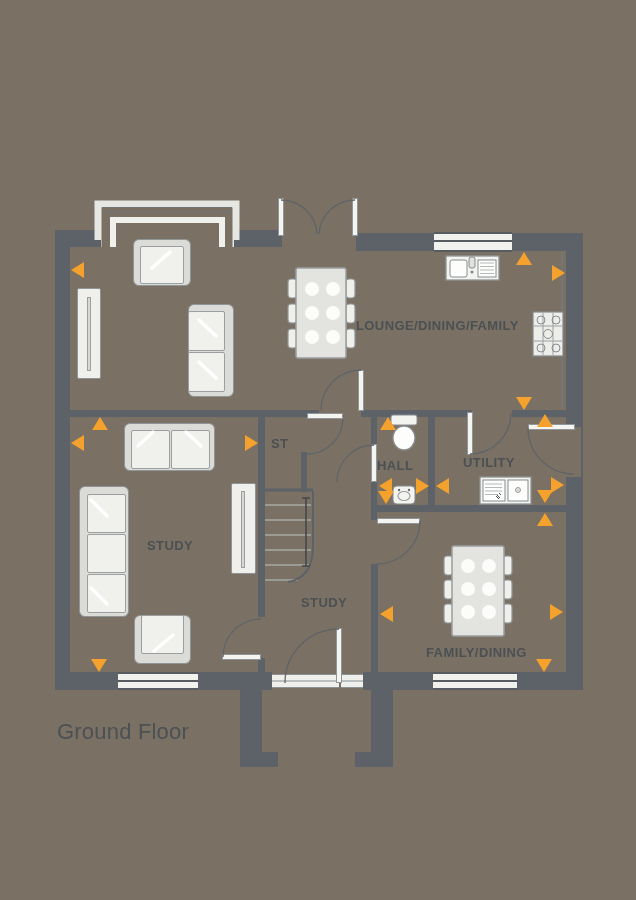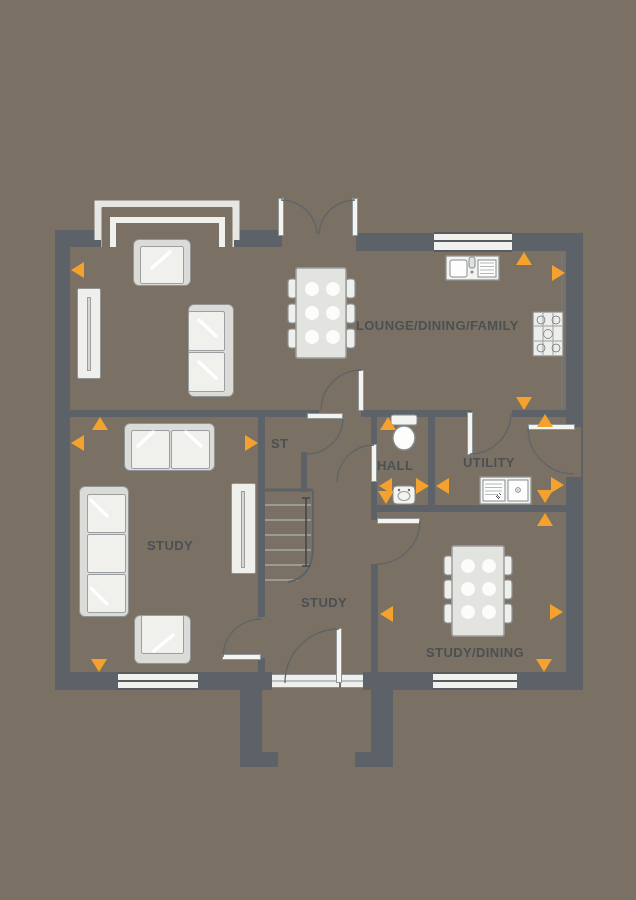--- a/index.html
+++ b/index.html
@@ -238,15 +238,16 @@
   <div class="tri t-right" style="left:550px;top:604px"></div>
   <div class="tri t-down" style="left:536px;top:659px"></div>
   <div class="tri t-down" style="left:91px;top:659px"></div>
 
   <div class="label" style="left:356px;top:318px">LOUNGE/DINING/FAMILY</div>
   <div class="label" style="left:147px;top:538px">STUDY</div>
   <div class="label" style="left:301px;top:595px">STUDY</div>
   <div class="label" style="left:271px;top:436px">ST</div>
   <div class="label" style="left:377px;top:458px">HALL</div>
   <div class="label" style="left:463px;top:455px">UTILITY</div>
-  <div class="label" style="left:426px;top:645px">STUDY/DINING</div>
+  <div class="label" style="left:426px;top:645px">FAMILY/DINING</div>
+  <div class="title" style="left:57px;top:719px">Ground Floor</div>
 
 </div>
 
 </body></html>

